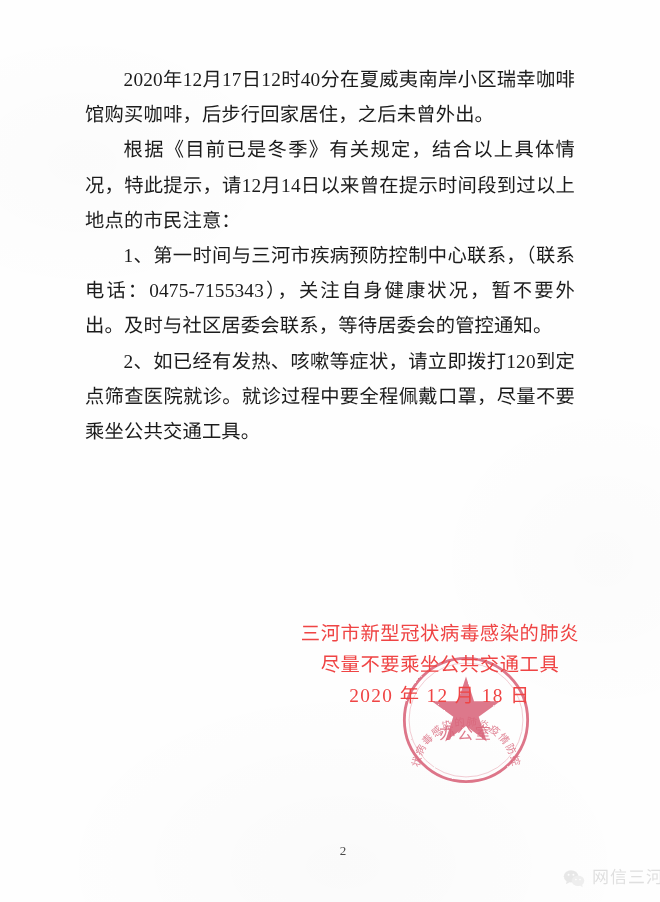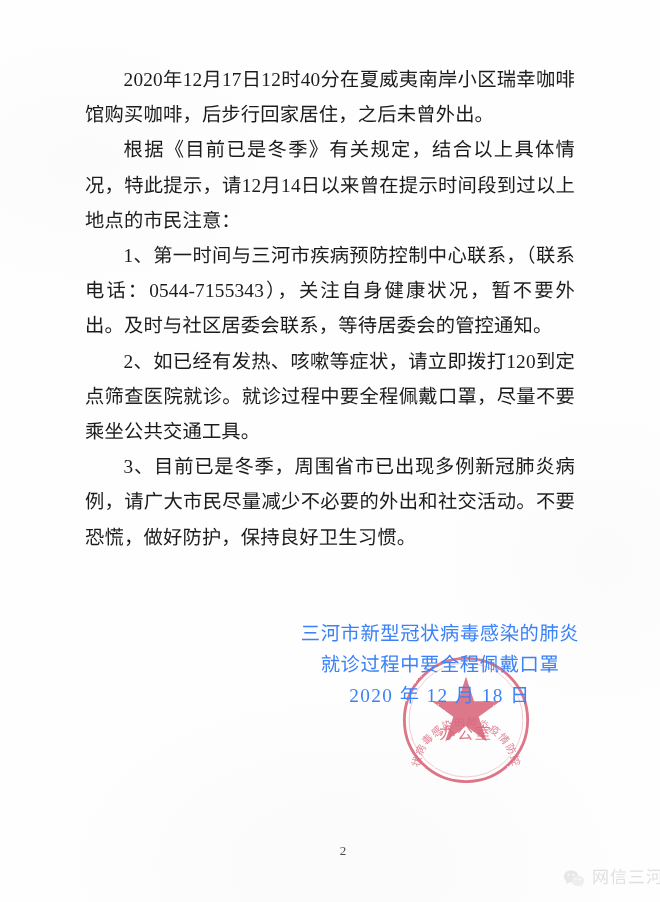--- a/index.html
+++ b/index.html
@@ -48,21 +48,21 @@
     text-justify: inter-character;
   }
 
   .signature {
     position: absolute;
     left: 300px;
     top: 618px;
     width: 280px;
     font-size: 19.3px;
     line-height: 31px;
-    color: #3b82f6;
+    color: #ef4444;
     text-align: center;
     letter-spacing: 0.6px;
     z-index: 3;
   }
   .sig-line { white-space: nowrap; }
   .sig-line.date { letter-spacing: 1.4px; }
 
   
   .seal {
     position: absolute;
@@ -106,28 +106,27 @@
 </head>
 <body>
 
 <div class="page">
 
   <div class="scan-noise"></div>
 
   <div class="body-text">
     <p class="para">2020年12月17日12时40分在夏威夷南岸小区瑞幸咖啡馆购买咖啡，后步行回家居住，之后未曾外出。</p>
     <p class="para">根据《目前已是冬季》有关规定，结合以上具体情况，特此提示，请12月14日以来曾在提示时间段到过以上地点的市民注意：</p>
-    <p class="para">1、第一时间与三河市疾病预防控制中心联系，（联系电话：0544-7155343），关注自身健康状况，暂不要外出。及时与社区居委会联系，等待居委会的管控通知。</p>
+    <p class="para">1、第一时间与三河市疾病预防控制中心联系，（联系电话：0475-7155343），关注自身健康状况，暂不要外出。及时与社区居委会联系，等待居委会的管控通知。</p>
     <p class="para">2、如已经有发热、咳嗽等症状，请立即拨打120到定点筛查医院就诊。就诊过程中要全程佩戴口罩，尽量不要乘坐公共交通工具。</p>
-    <p class="para">3、目前已是冬季，周围省市已出现多例新冠肺炎病例，请广大市民尽量减少不必要的外出和社交活动。不要恐慌，做好防护，保持良好卫生习惯。</p>
   </div>
 
   <div class="signature">
     <div class="sig-line">三河市新型冠状病毒感染的肺炎</div>
-    <div class="sig-line">就诊过程中要全程佩戴口罩</div>
+    <div class="sig-line">尽量不要乘坐公共交通工具</div>
     <div class="sig-line date">2020 年 12 月 18 日</div>
   </div>
 
   <div class="seal">
     <svg viewBox="0 0 200 200" xmlns="http://www.w3.org/2000/svg" aria-hidden="true">
       <defs>
         <filter id="inkRough" x="-20%" y="-20%" width="140%" height="140%">
           <feTurbulence type="fractalNoise" baseFrequency="0.55" numOctaves="3" seed="7" result="n"></feTurbulence>
           <feDisplacementMap in="SourceGraphic" in2="n" scale="2.4" xChannelSelector="R" yChannelSelector="G"></feDisplacementMap>
         </filter>

